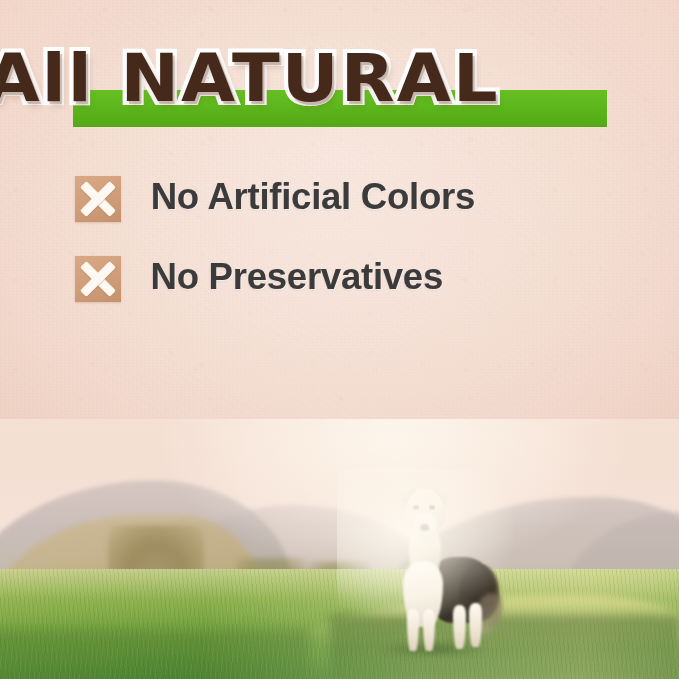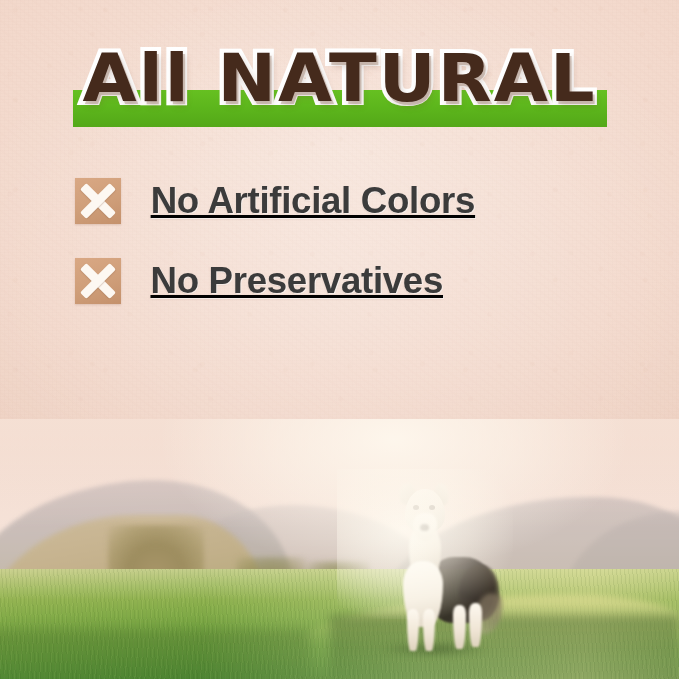--- a/index.html
+++ b/index.html
@@ -221,21 +221,21 @@
     filter:blur(3px);
   }
 
   
   .banner{
     position:absolute;left:73px;top:90px;width:534px;height:37px;
     background:linear-gradient(180deg,#66c021 0%,#5cb51c 50%,#54a818 100%);
   }
   .title-wrap{
     position:absolute;left:0;right:0;top:46px;
-    text-align:center;
+    text-align:left;
   }
   .title{
     display:inline-block;
     font-family:"DejaVu Sans", sans-serif;
     font-weight:700;
     font-size:66px;
     letter-spacing:2px;
     line-height:1;
     color:#452a1c;
     -webkit-text-stroke:8px #ffffff;
@@ -244,22 +244,22 @@
       2px 3px 0 rgba(120,80,55,.28),
       3px 5px 6px rgba(110,70,50,.22);
     transform:scaleX(1.06);
   }
 
   
   .features{
     position:absolute;left:75px;top:176px;width:560px;
   }
   .row{
-    display:flex;align-items:center;
-    height:50px;margin-bottom:30px;text-decoration:underline;
+    display:flex;align-items:flex-start;
+    height:50px;margin-bottom:30px;
   }
   .xbox{
     position:relative;
     width:46px;height:46px;flex:0 0 46px;
     background:linear-gradient(160deg,#d9a884 0%,#cf9e79 55%,#c4916c 100%);
     box-shadow:0 1px 2px rgba(150,105,80,.25);
     margin-right:28px;
   }
   .xbox::before,.xbox::after{
     content:"";position:absolute;left:50%;top:50%;

